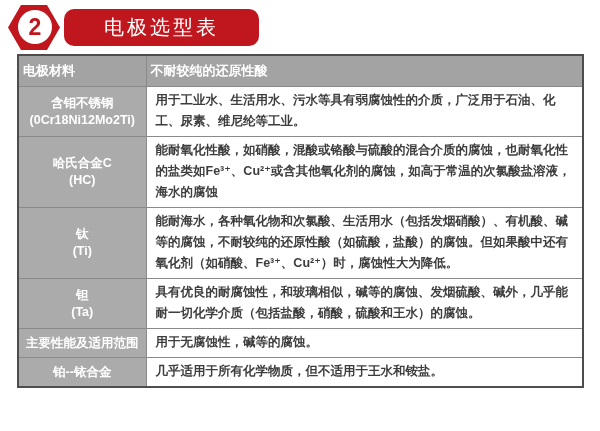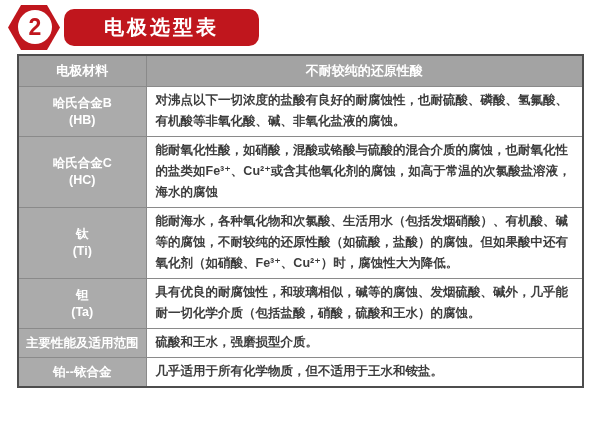--- a/index.html
+++ b/index.html
@@ -21,37 +21,37 @@
     position: absolute; left: 10px; top: 5px; width: 34px; height: 34px;
     background: #ffffff; border-radius: 50%;
     display: flex; align-items: center; justify-content: center;
     color: var(--red); font-size: 23px; font-weight: bold;
   }
   .banner {
     margin-left: 4px;
     background: var(--red); color: #ffffff;
     border-radius: 10px;
     padding: 7px 40px 8px 40px;
-    font-size: 20px; font-weight: bold; letter-spacing: 3px;
+    font-size: 20px; font-weight: normal; letter-spacing: 3px;
     line-height: 1.1;
   }
 
   
   table {
     border-collapse: collapse;
     table-layout: fixed;
     width: 567px;
     margin: 2px 16px 0 17px;
     border: 2px solid #4d4d4d;
   }
   th, td { border: 1px solid #8a8a8a; }
   th {
     background: #a3a3a3; color: #ffffff;
     font-size: 13px; font-weight: bold;
-    padding: 6px 4px; text-align: center;
+    padding: 6px 4px; text-align: left;
   }
   th.col-mat { width: 128px; }
   td.mat {
     background: #ababab; color: #ffffff;
     font-size: 12.5px; font-weight: bold;
     text-align: center; vertical-align: middle;
     padding: 4px 2px; line-height: 17px;
   }
   td.desc {
     background: #ffffff; color: #3d3d3d;
@@ -74,24 +74,24 @@
 <table>
   <thead>
     <tr>
       <th class="col-mat">电极材料</th>
       <th>不耐较纯的还原性酸</th>
     </tr>
   </thead>
   <tbody>
     <tr>
       <td class="mat">
-        <div>哈氏合金B</div>
-        <div>(HB)</div>
+        <div>含钼不锈钢</div>
+        <div>(0Cr18Ni12Mo2Ti)</div>
       </td>
-      <td class="desc">对沸点以下一切浓度的盐酸有良好的耐腐蚀性，也耐硫酸、磷酸、氢氟酸、有机酸等非氧化酸、碱、非氧化盐液的腐蚀。</td>
+      <td class="desc">用于工业水、生活用水、污水等具有弱腐蚀性的介质，广泛用于石油、化工、尿素、维尼纶等工业。</td>
     </tr>
     <tr>
       <td class="mat">
         <div>哈氏合金C</div>
         <div>(HC)</div>
       </td>
       <td class="desc">能耐氧化性酸，如硝酸，混酸或铬酸与硫酸的混合介质的腐蚀，也耐氧化性的盐类如Fe³⁺、Cu²⁺或含其他氧化剂的腐蚀，如高于常温的次氯酸盐溶液，海水的腐蚀</td>
     </tr>
     <tr>
       <td class="mat">
@@ -104,21 +104,21 @@
       <td class="mat">
         <div>钽</div>
         <div>(Ta)</div>
       </td>
       <td class="desc">具有优良的耐腐蚀性，和玻璃相似，碱等的腐蚀、发烟硫酸、碱外，几乎能耐一切化学介质（包括盐酸，硝酸，硫酸和王水）的腐蚀。</td>
     </tr>
     <tr>
       <td class="mat">
         <div>主要性能及适用范围</div>
       </td>
-      <td class="desc">硫酸和王水，强磨损型介质。</td>
+      <td class="desc">用于无腐蚀性，碱等的腐蚀。</td>
     </tr>
     <tr>
       <td class="mat">
         <div>铂--铱合金</div>
       </td>
       <td class="desc">几乎适用于所有化学物质，但不适用于王水和铵盐。</td>
     </tr>
   </tbody>
 </table>
 

